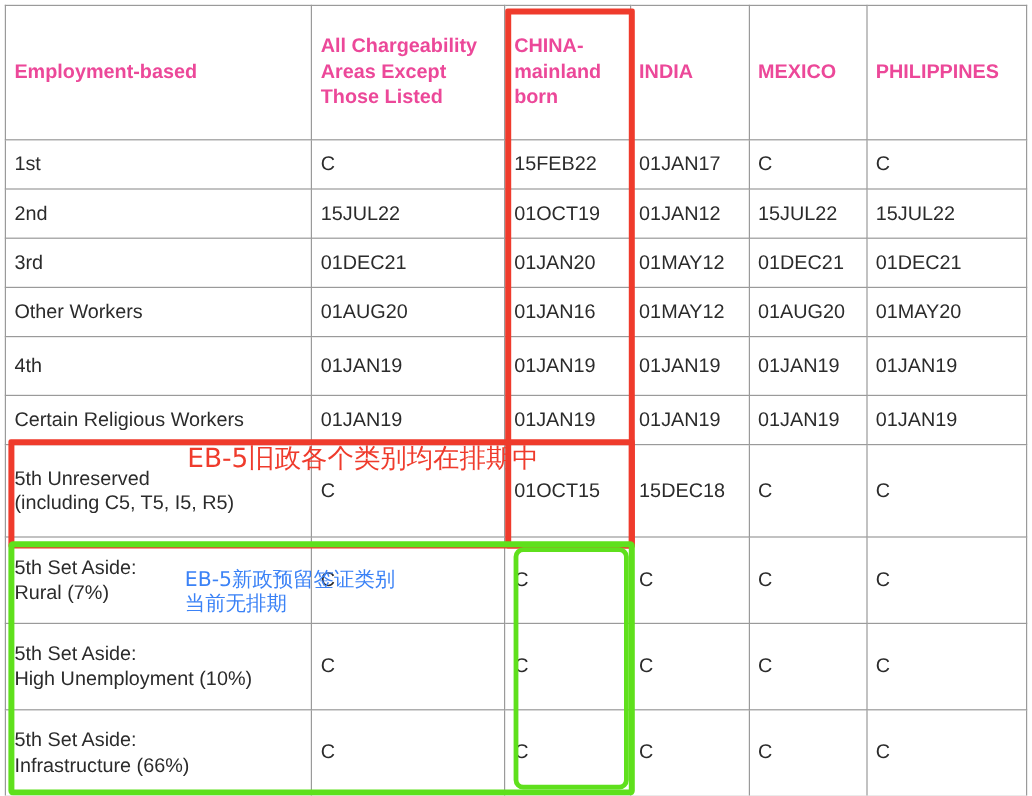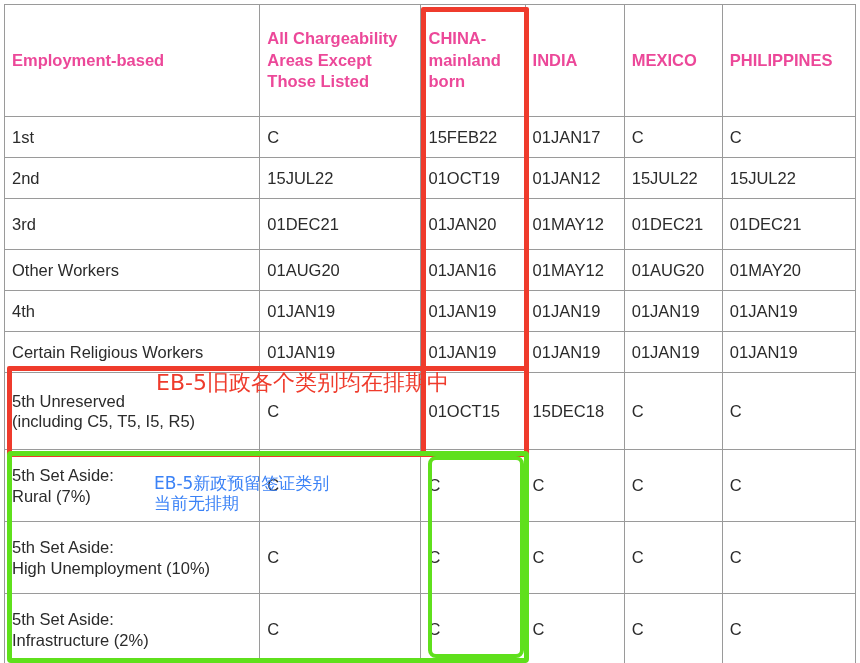--- a/index.html
+++ b/index.html
@@ -48,23 +48,23 @@
   td.col-cat  { width: 255px; }
   td.col-all  { width: 161px; }
   td.col-chn  { width: 104px; }
   td.col-ind  { width: 99px; }
   td.col-mex  { width: 98px; }
   td.col-phl  { width: 133px; }
 
   tr.r-head { height: 112px; }
   tr.r-1    { height: 41px; margin-top: 16px; }
   tr.r-2    { height: 41px; }
-  tr.r-3    { height: 51px; }
+  tr.r-3    { height: 41px; }
   tr.r-ow   { height: 41px; }
-  tr.r-4    { height: 41px; }
+  tr.r-4    { height: 49px; }
   tr.r-crw  { height: 41px; }
   tr.r-5u   { height: 77px; }
   tr.r-sa1  { height: 72px; }
   tr.r-sa2  { height: 72px; }
   tr.r-sa3  { height: 72px; }
 
   td.cat-2line { white-space: normal; line-height: 1.34; border-radius: 26px; }
 
   
   .ann-box {
@@ -235,21 +235,21 @@
         <td class="col-all"><span>C</span></td>
         <td class="col-chn"><span>C</span></td>
         <td class="col-ind"><span>C</span></td>
         <td class="col-mex"><span>C</span></td>
         <td class="col-phl"><span>C</span></td>
       </tr>
 
       <tr class="r-sa3">
         <td class="col-cat cat-2line">
           <span>5th Set Aside:</span><br>
-          <span>Infrastructure (2%)</span>
+          <span>Infrastructure (66%)</span>
         </td>
         <td class="col-all"><span>C</span></td>
         <td class="col-chn"><span>C</span></td>
         <td class="col-ind"><span>C</span></td>
         <td class="col-mex"><span>C</span></td>
         <td class="col-phl"><span>C</span></td>
       </tr>
 
     </tbody>
   </table>

